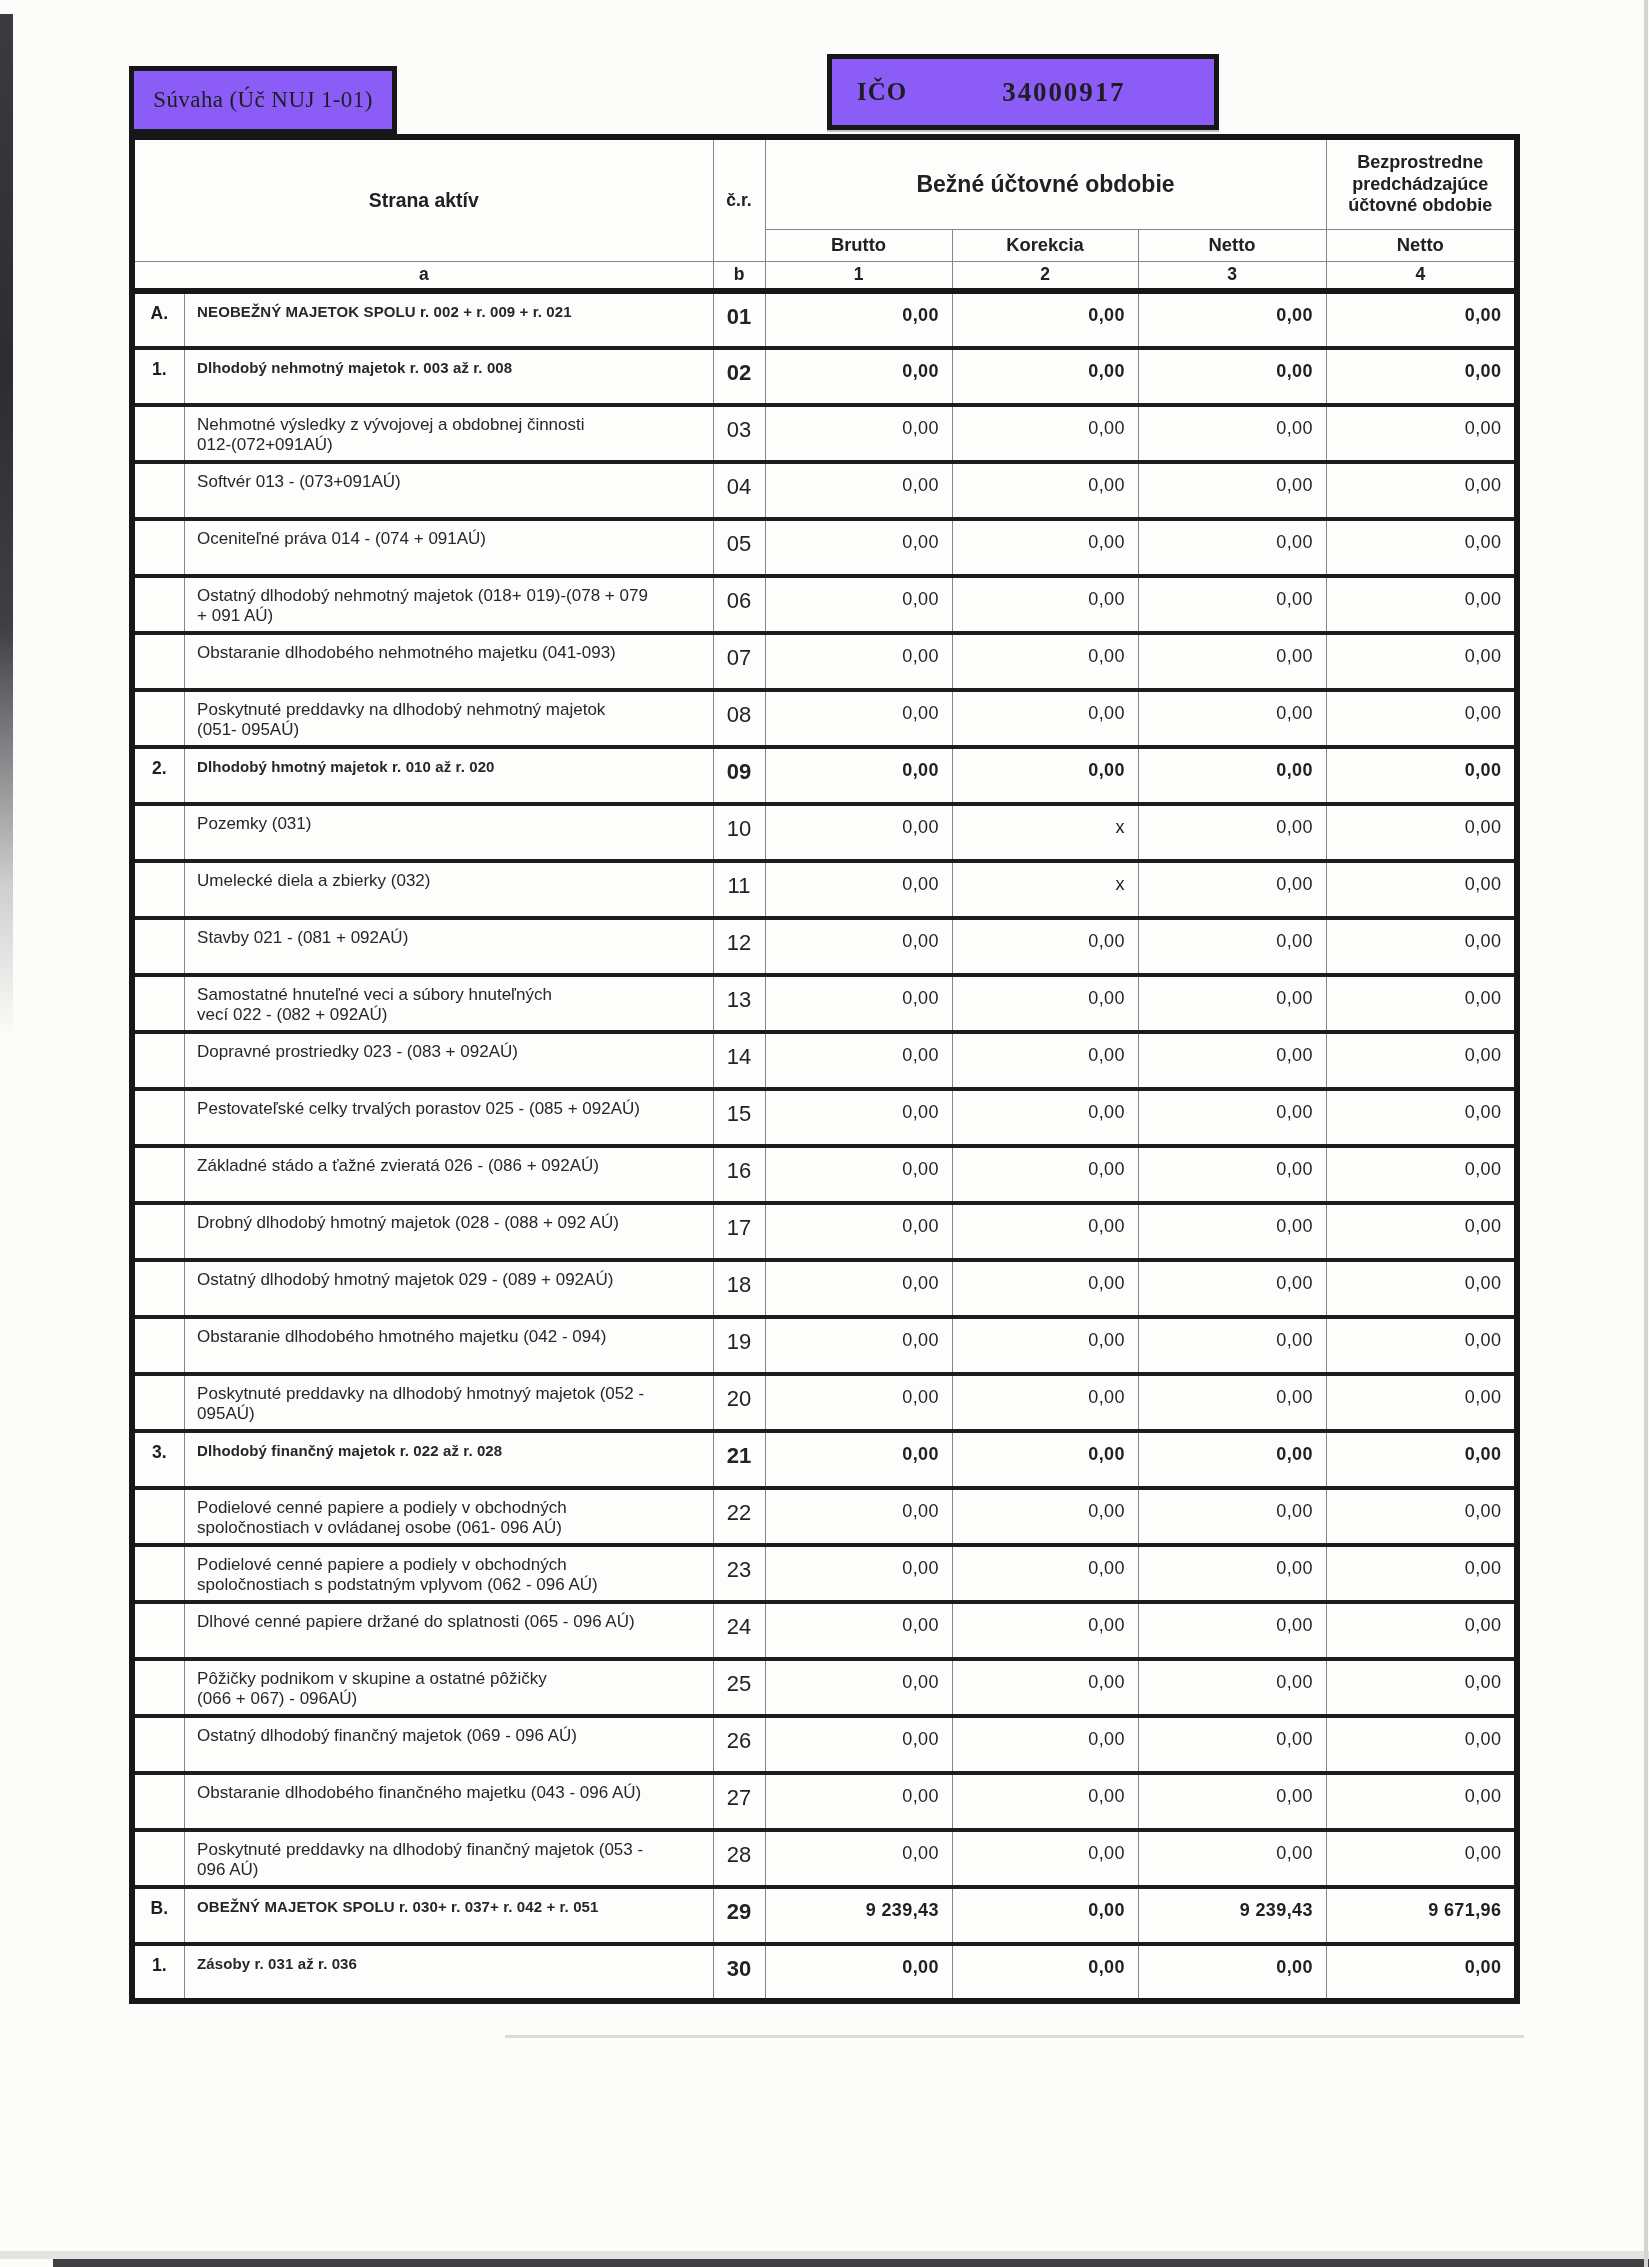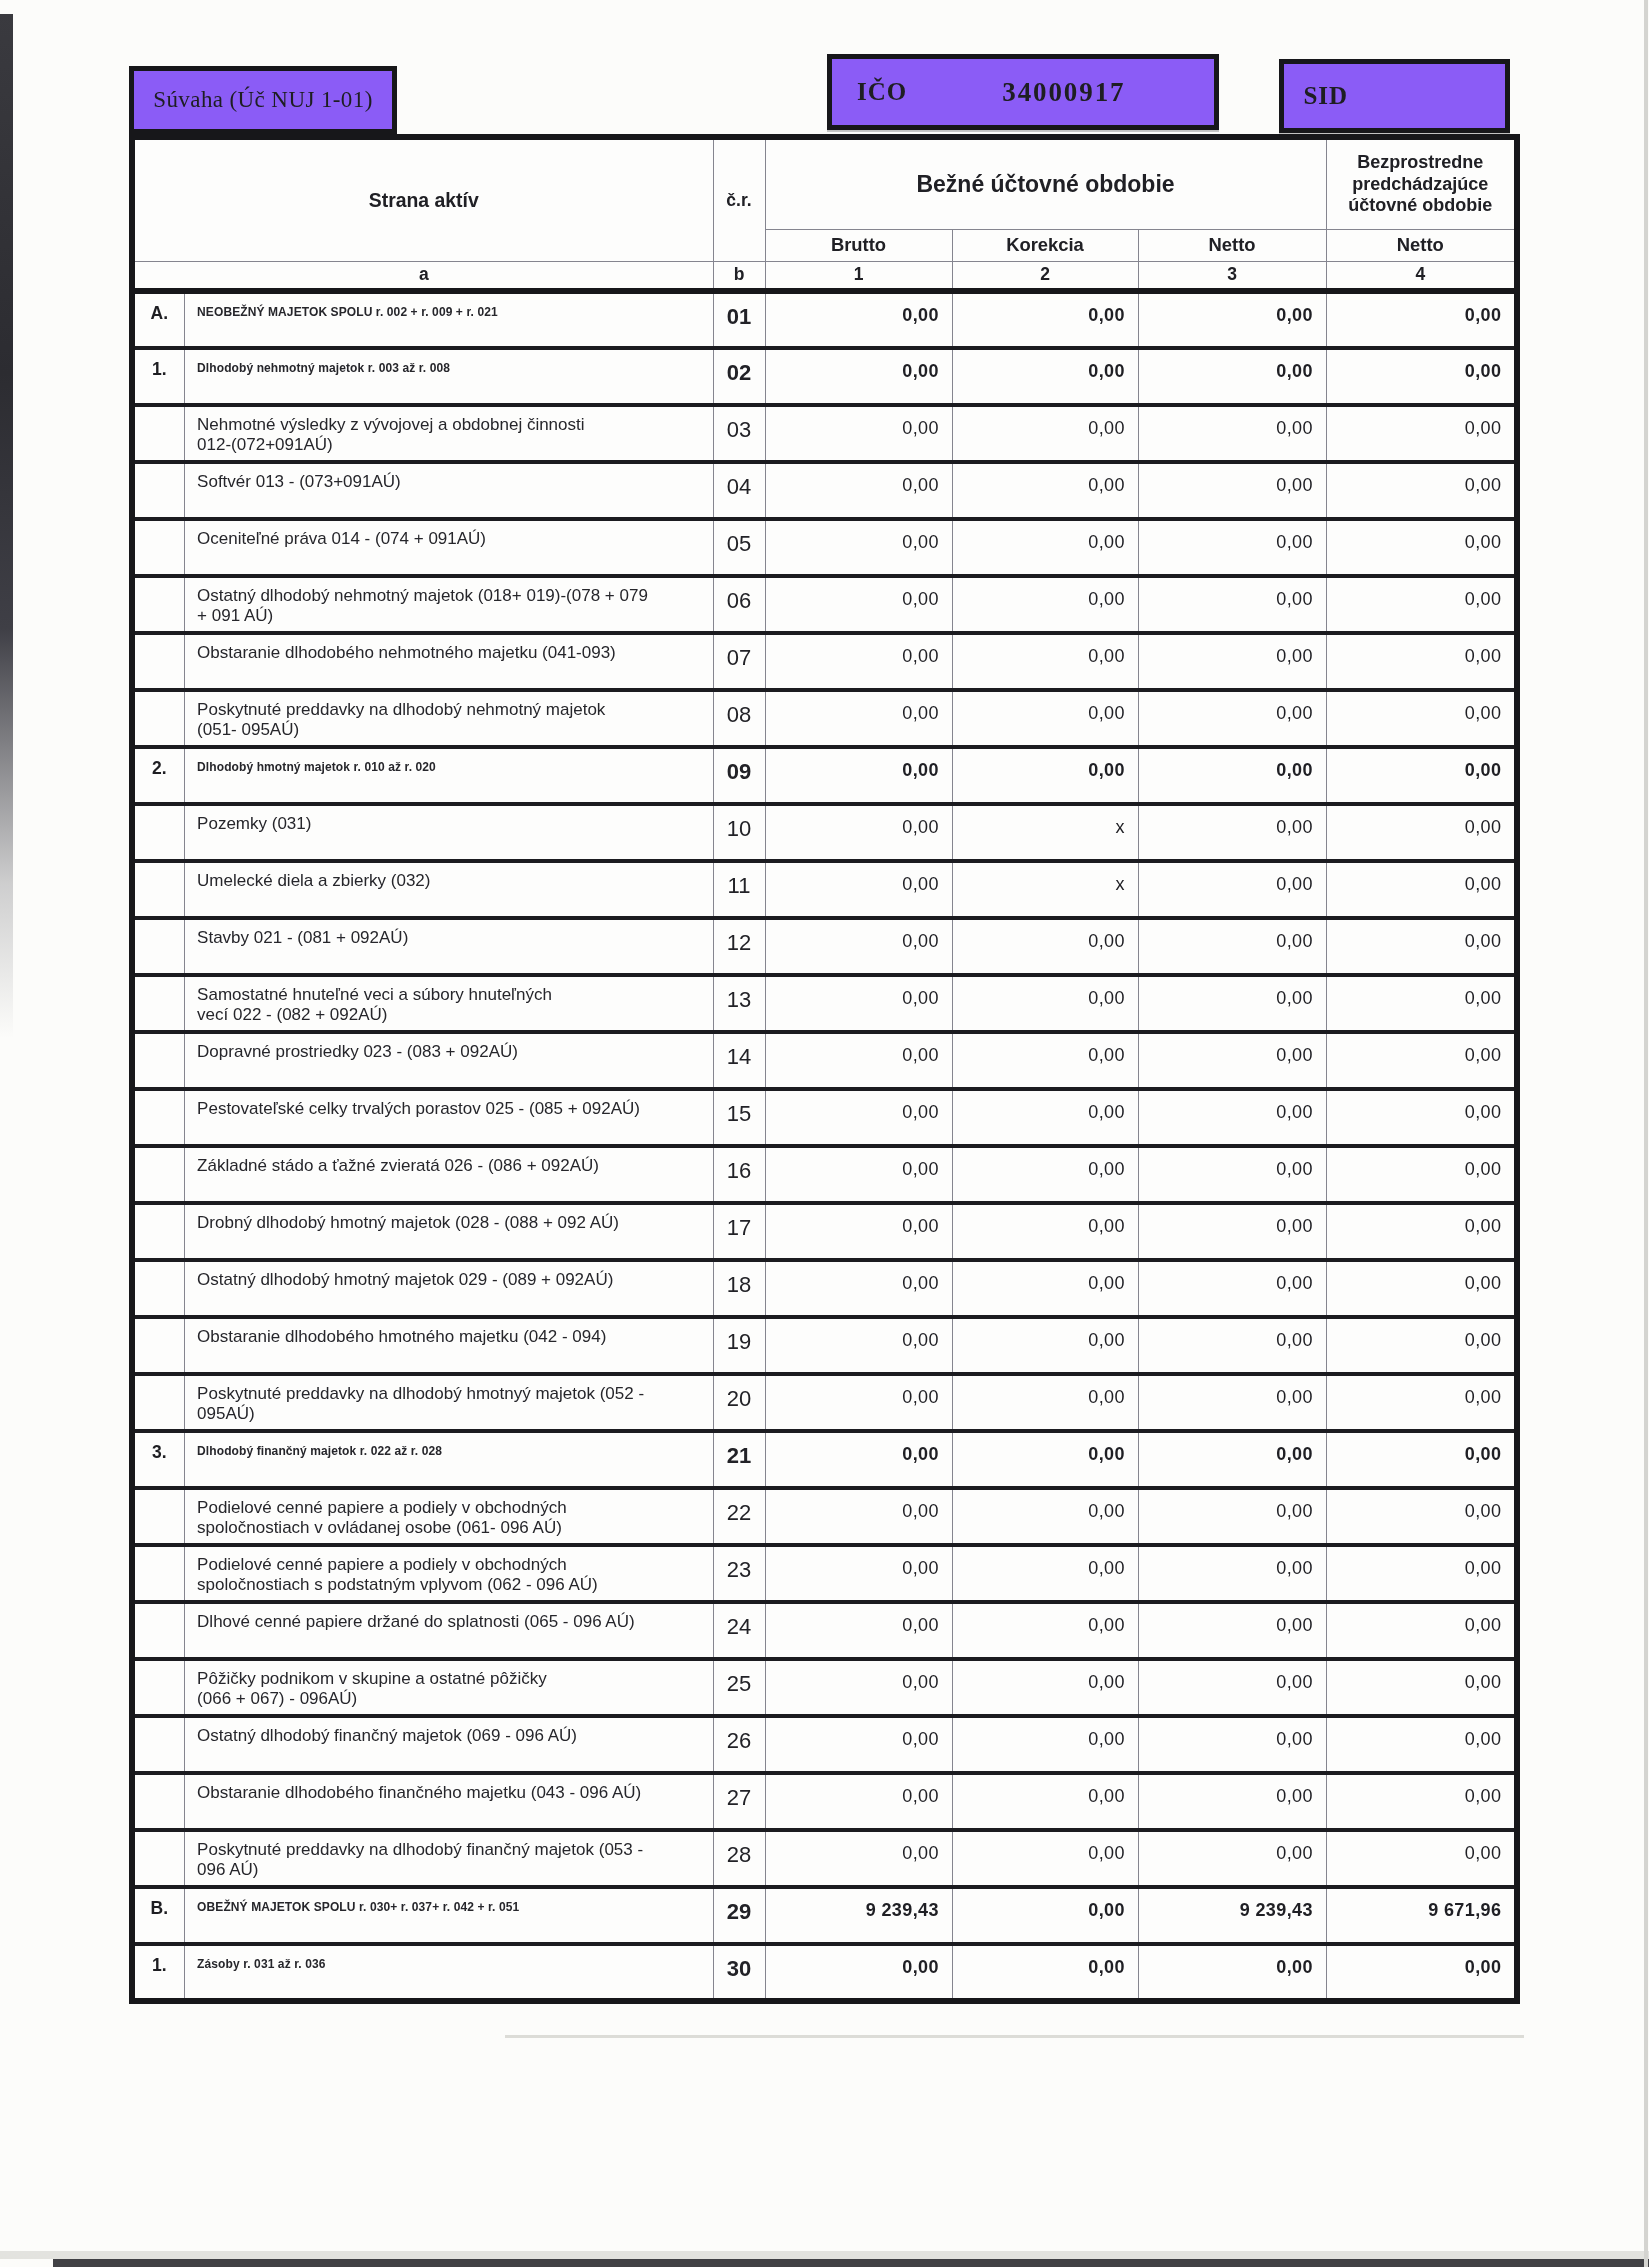--- a/index.html
+++ b/index.html
@@ -49,21 +49,21 @@
   tr.h3 th { font-size:17.5px; }
   tbody tr { height:57px; border-bottom:4.9px solid #1c1c20; }
   tbody tr:last-child { border-bottom:none; }
   td.sec { text-align:center; vertical-align:top; padding-top:8.7px; font-weight:bold; font-size:17.5px; }
   td.lbl {
     vertical-align:top; padding:7.8px 7.8px 0 12.6px;
     font-size:17px; line-height:20px; white-space:pre-line; color:#26262b;
   }
   td.code { text-align:center; vertical-align:top; padding-top:9.7px; font-size:22px; color:#222227;margin-left:36px; }
   td.num { text-align:right; vertical-align:top; padding:10.7px 12.6px 0 0; font-size:18px; letter-spacing:0.4px; color:#1f1f24; }
-  tr.section td.lbl { font-weight:bold; font-size:12px; letter-spacing:0.1px; white-space:nowrap; overflow:hidden; }
+  tr.section td.lbl { font-weight:bold; font-size:15px; letter-spacing:0.1px; white-space:nowrap; overflow:hidden; }
   tr.section td.num, tr.section td.code { font-weight:bold; }
 </style>
 </head>
 <body>
 
 <div class="page">
 
   <div class="scan-left"></div>
   <div class="scan-bottom-light"></div>
   <div class="scan-bottom"></div>
@@ -72,23 +72,20 @@
 
   <div class="box title-box">
     <span>Súvaha (Úč NUJ 1-01)</span>
   </div>
 
   <div class="box ico-box">
     <span class="ico-label">IČO</span>
     <span class="ico-value">34000917</span>
   </div>
 
-  <div class="box sid-box">
-    <span class="sid-label">SID</span>
-  </div>
 
   <span class="cursor-artifact">
     <svg width="23" height="18.4" viewBox="0 0 24 19">
       <path d="M2 16 L8 4 L12 9 L20 2 L22 6 L14 12 L10 17 Z" fill="#33333b" opacity="0.85"></path>
     </svg>
   </span>
 
   <table class="sheet">
     <colgroup>
       <col style="width:52px">

